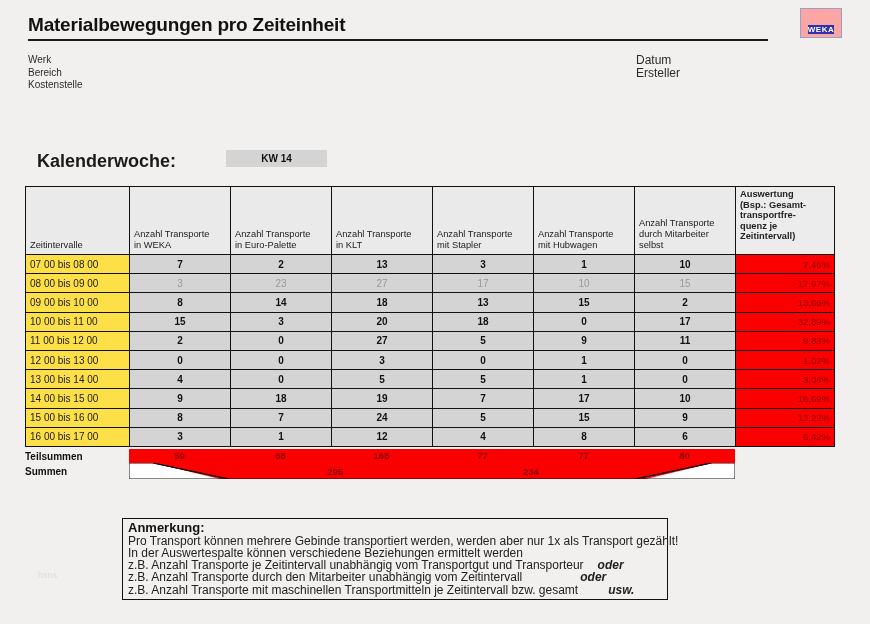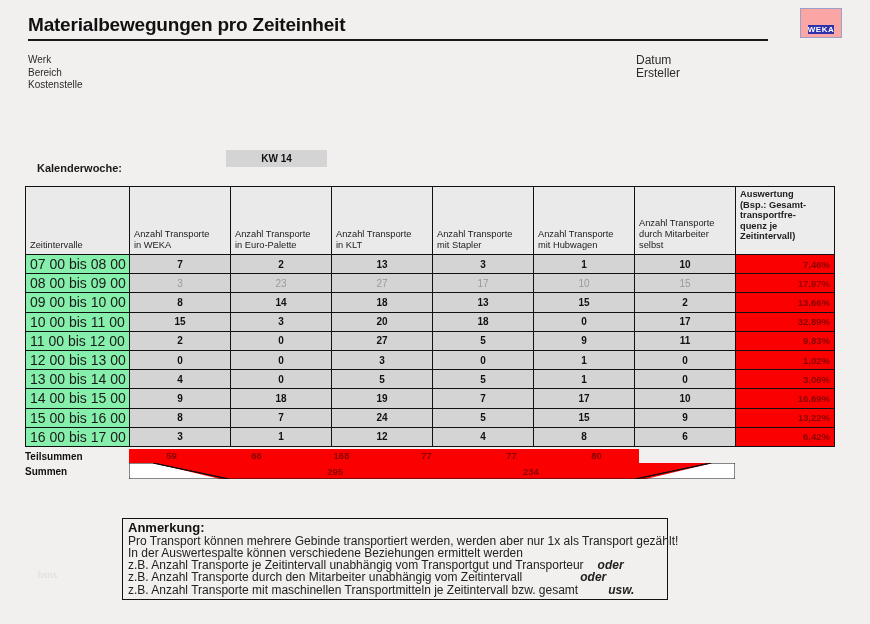--- a/index.html
+++ b/index.html
@@ -85,22 +85,22 @@
     box-sizing: border-box;
   }
   .banner-text {
     font-size: 14.5px;
     font-weight: bold;
     color: #111;
   }
   
   .kw-label {
     position: absolute;
-    left: 28px; top: 162px;
-    font-size: 11px;
+    left: 28px; top: 151px;
+    font-size: 18px;
     font-weight: bold;
     color: #1a1a1a;
     padding-left: 9px;
   }
   .kw-value {
     position: absolute;
     left: 226px; top: 150px;
     width: 101px; height: 17px;
     background: #d4d4d4;
     display: flex;
@@ -146,38 +146,38 @@
     padding-top: 2px;
     line-height: 10.5px;
   }
   .data-row td {
     height: 19.2px;
     font-size: 10px;
     color: #111;
     font-weight: bold;
   }
   td.time-cell {
-    background: #86efac;
+    background: #fde047;
     text-align: left;
     padding-left: 4px;
     font-weight: normal;
-    font-size: 14px;
+    font-size: 10px;
     color: #1a1a1a;
   }
   td.val-cell {
     background: #d4d4d4;
     text-align: center;
   }
   td.pct-cell {
     background: #fb0000;
     text-align: right;
     padding-right: 4px;
     color: #8a0000;
     font-size: 9.5px;
-    font-weight: bold;
+    font-weight: normal;
   }
   tr.faint td.val-cell {
     color: #9a9a9a;
     font-weight: normal;
   }
   tr.faint td.pct-cell { color: #9a0000; }
   
   .sums {
     position: absolute;
     left: 25px; top: 449px;
@@ -188,21 +188,21 @@
     left: 0; top: 0;
     width: 104px;
     font-size: 10px;
     font-weight: bold;
     color: #111;
     line-height: 15px;
   }
   .sub-band {
     position: absolute;
     left: 104px; top: 0;
-    width: 510px; height: 14px;
+    width: 606px; height: 14px;
     background: #fb0000;
     display: flex;
   }
   .sub-band > div {
     flex: 1;
     text-align: center;
     font-size: 9.5px;
     font-weight: bold;
     color: #8a0000;
     line-height: 14px;

